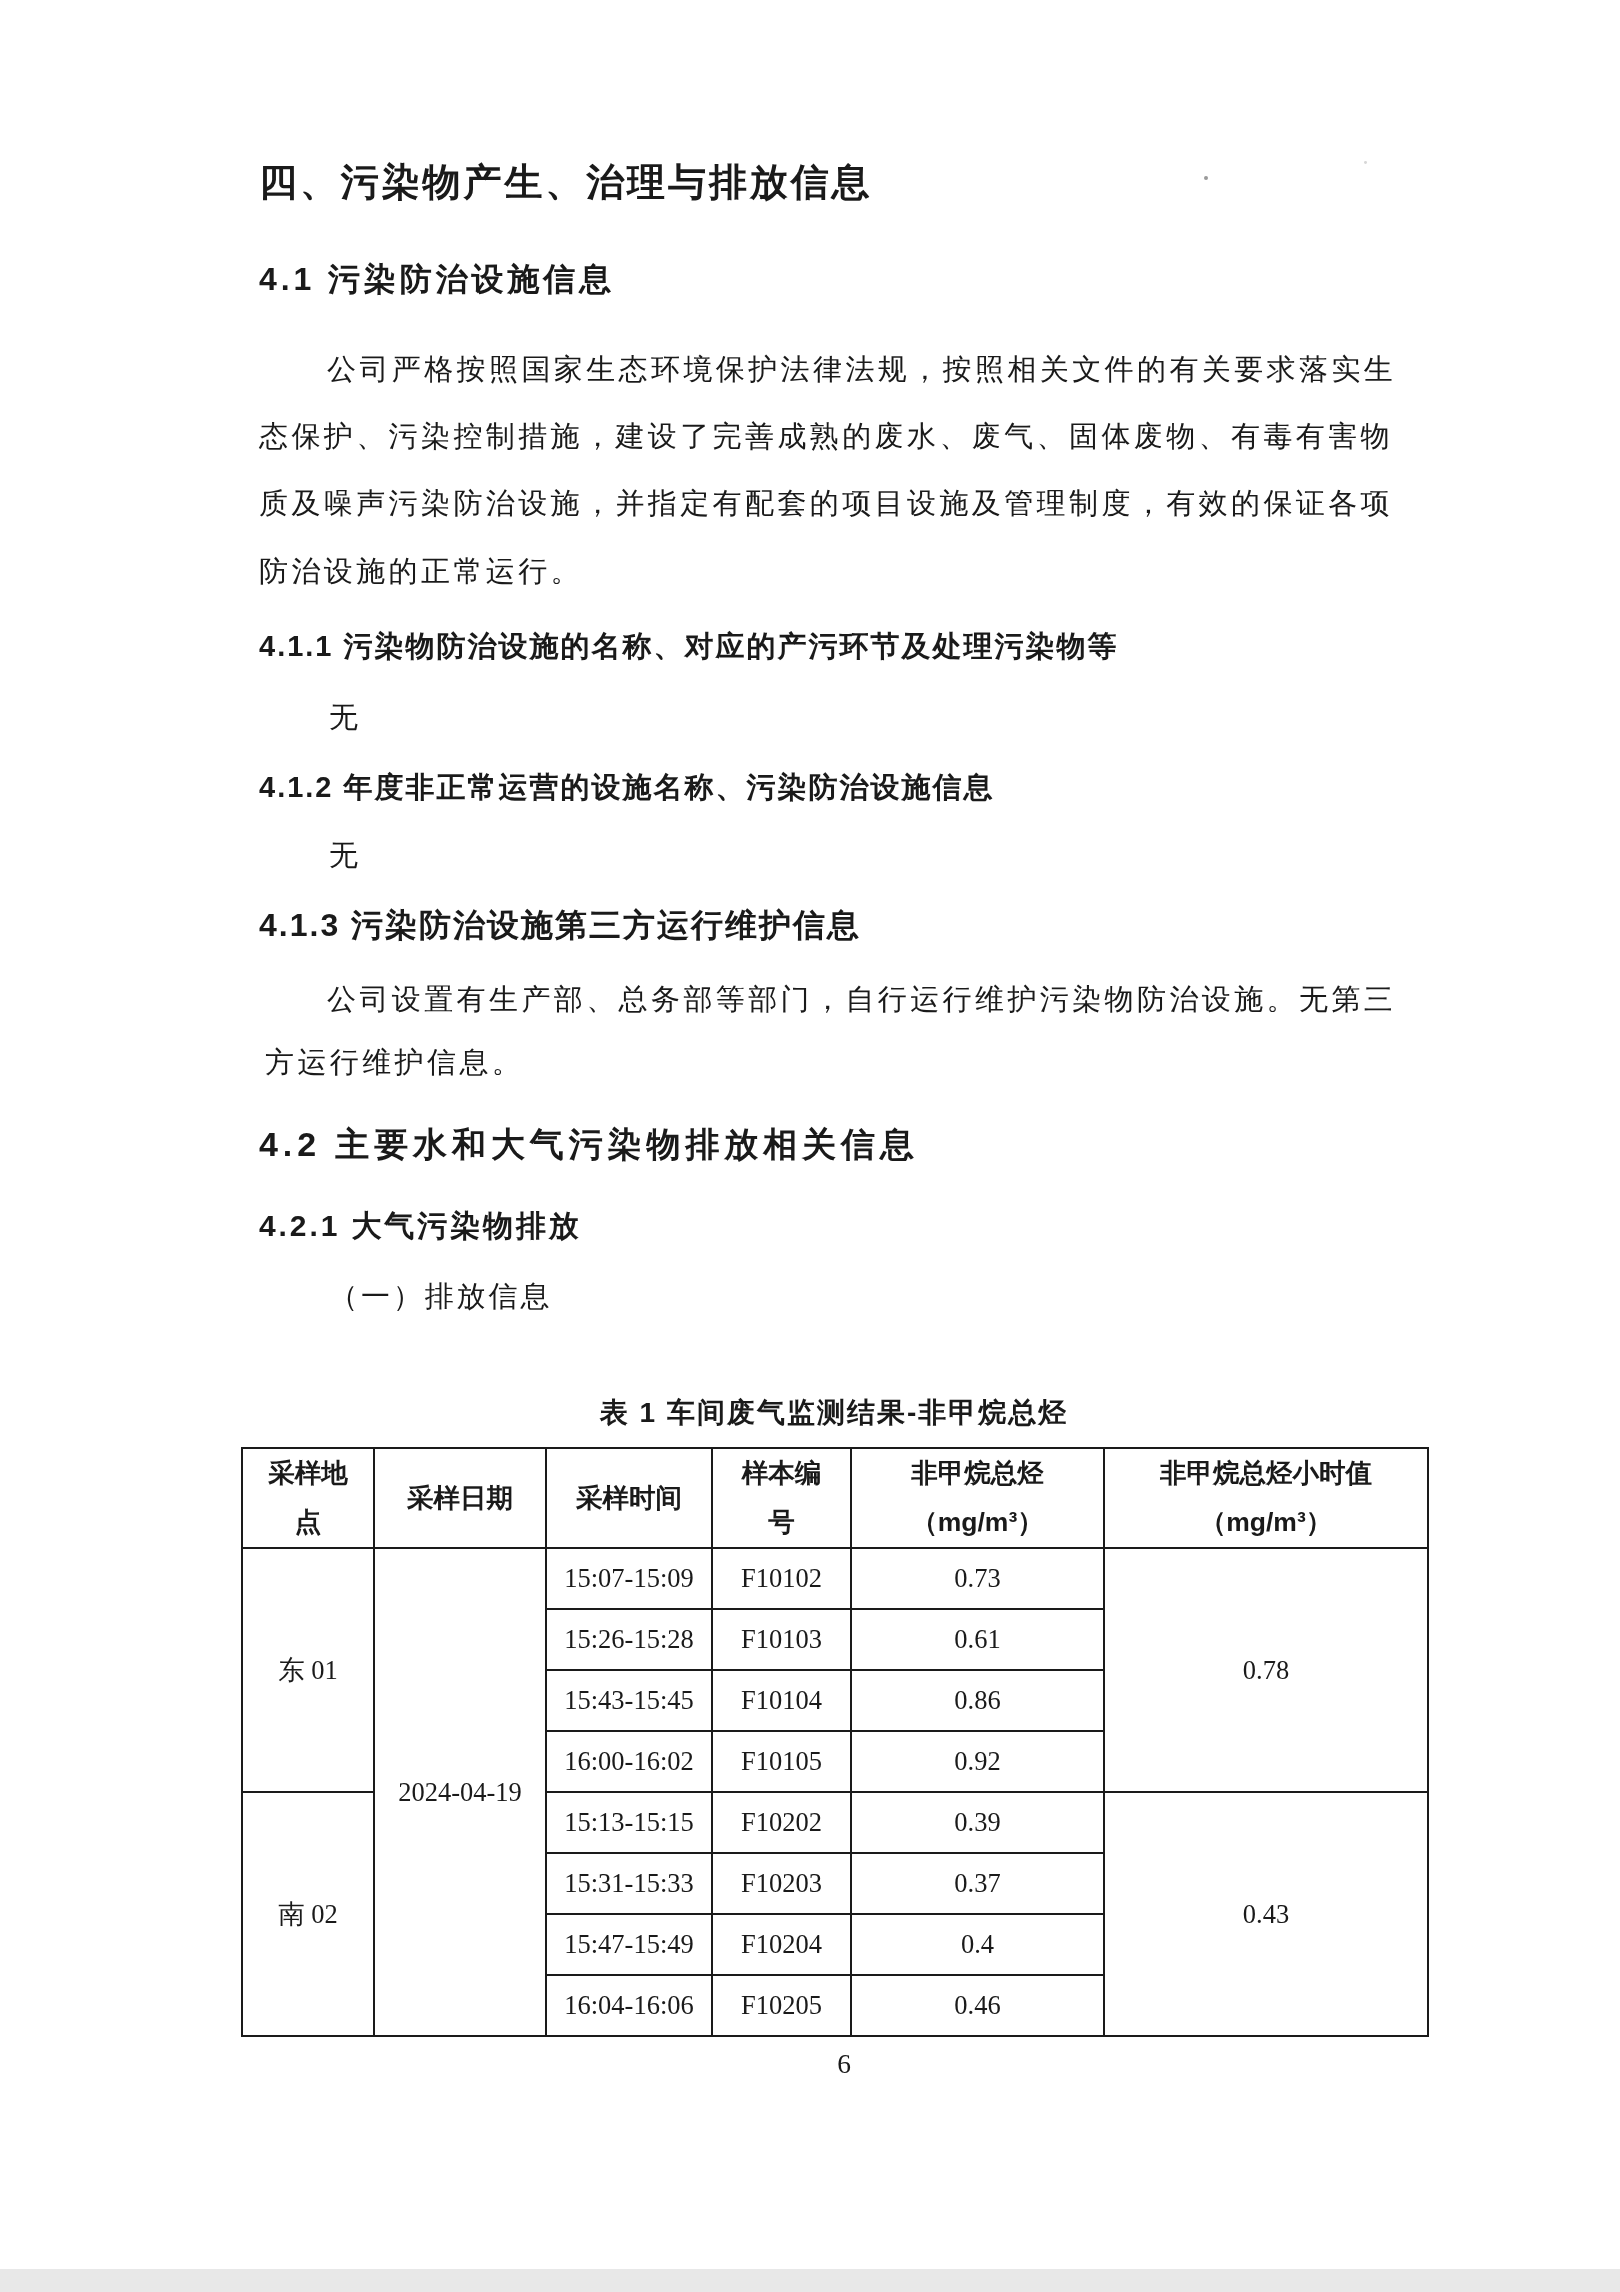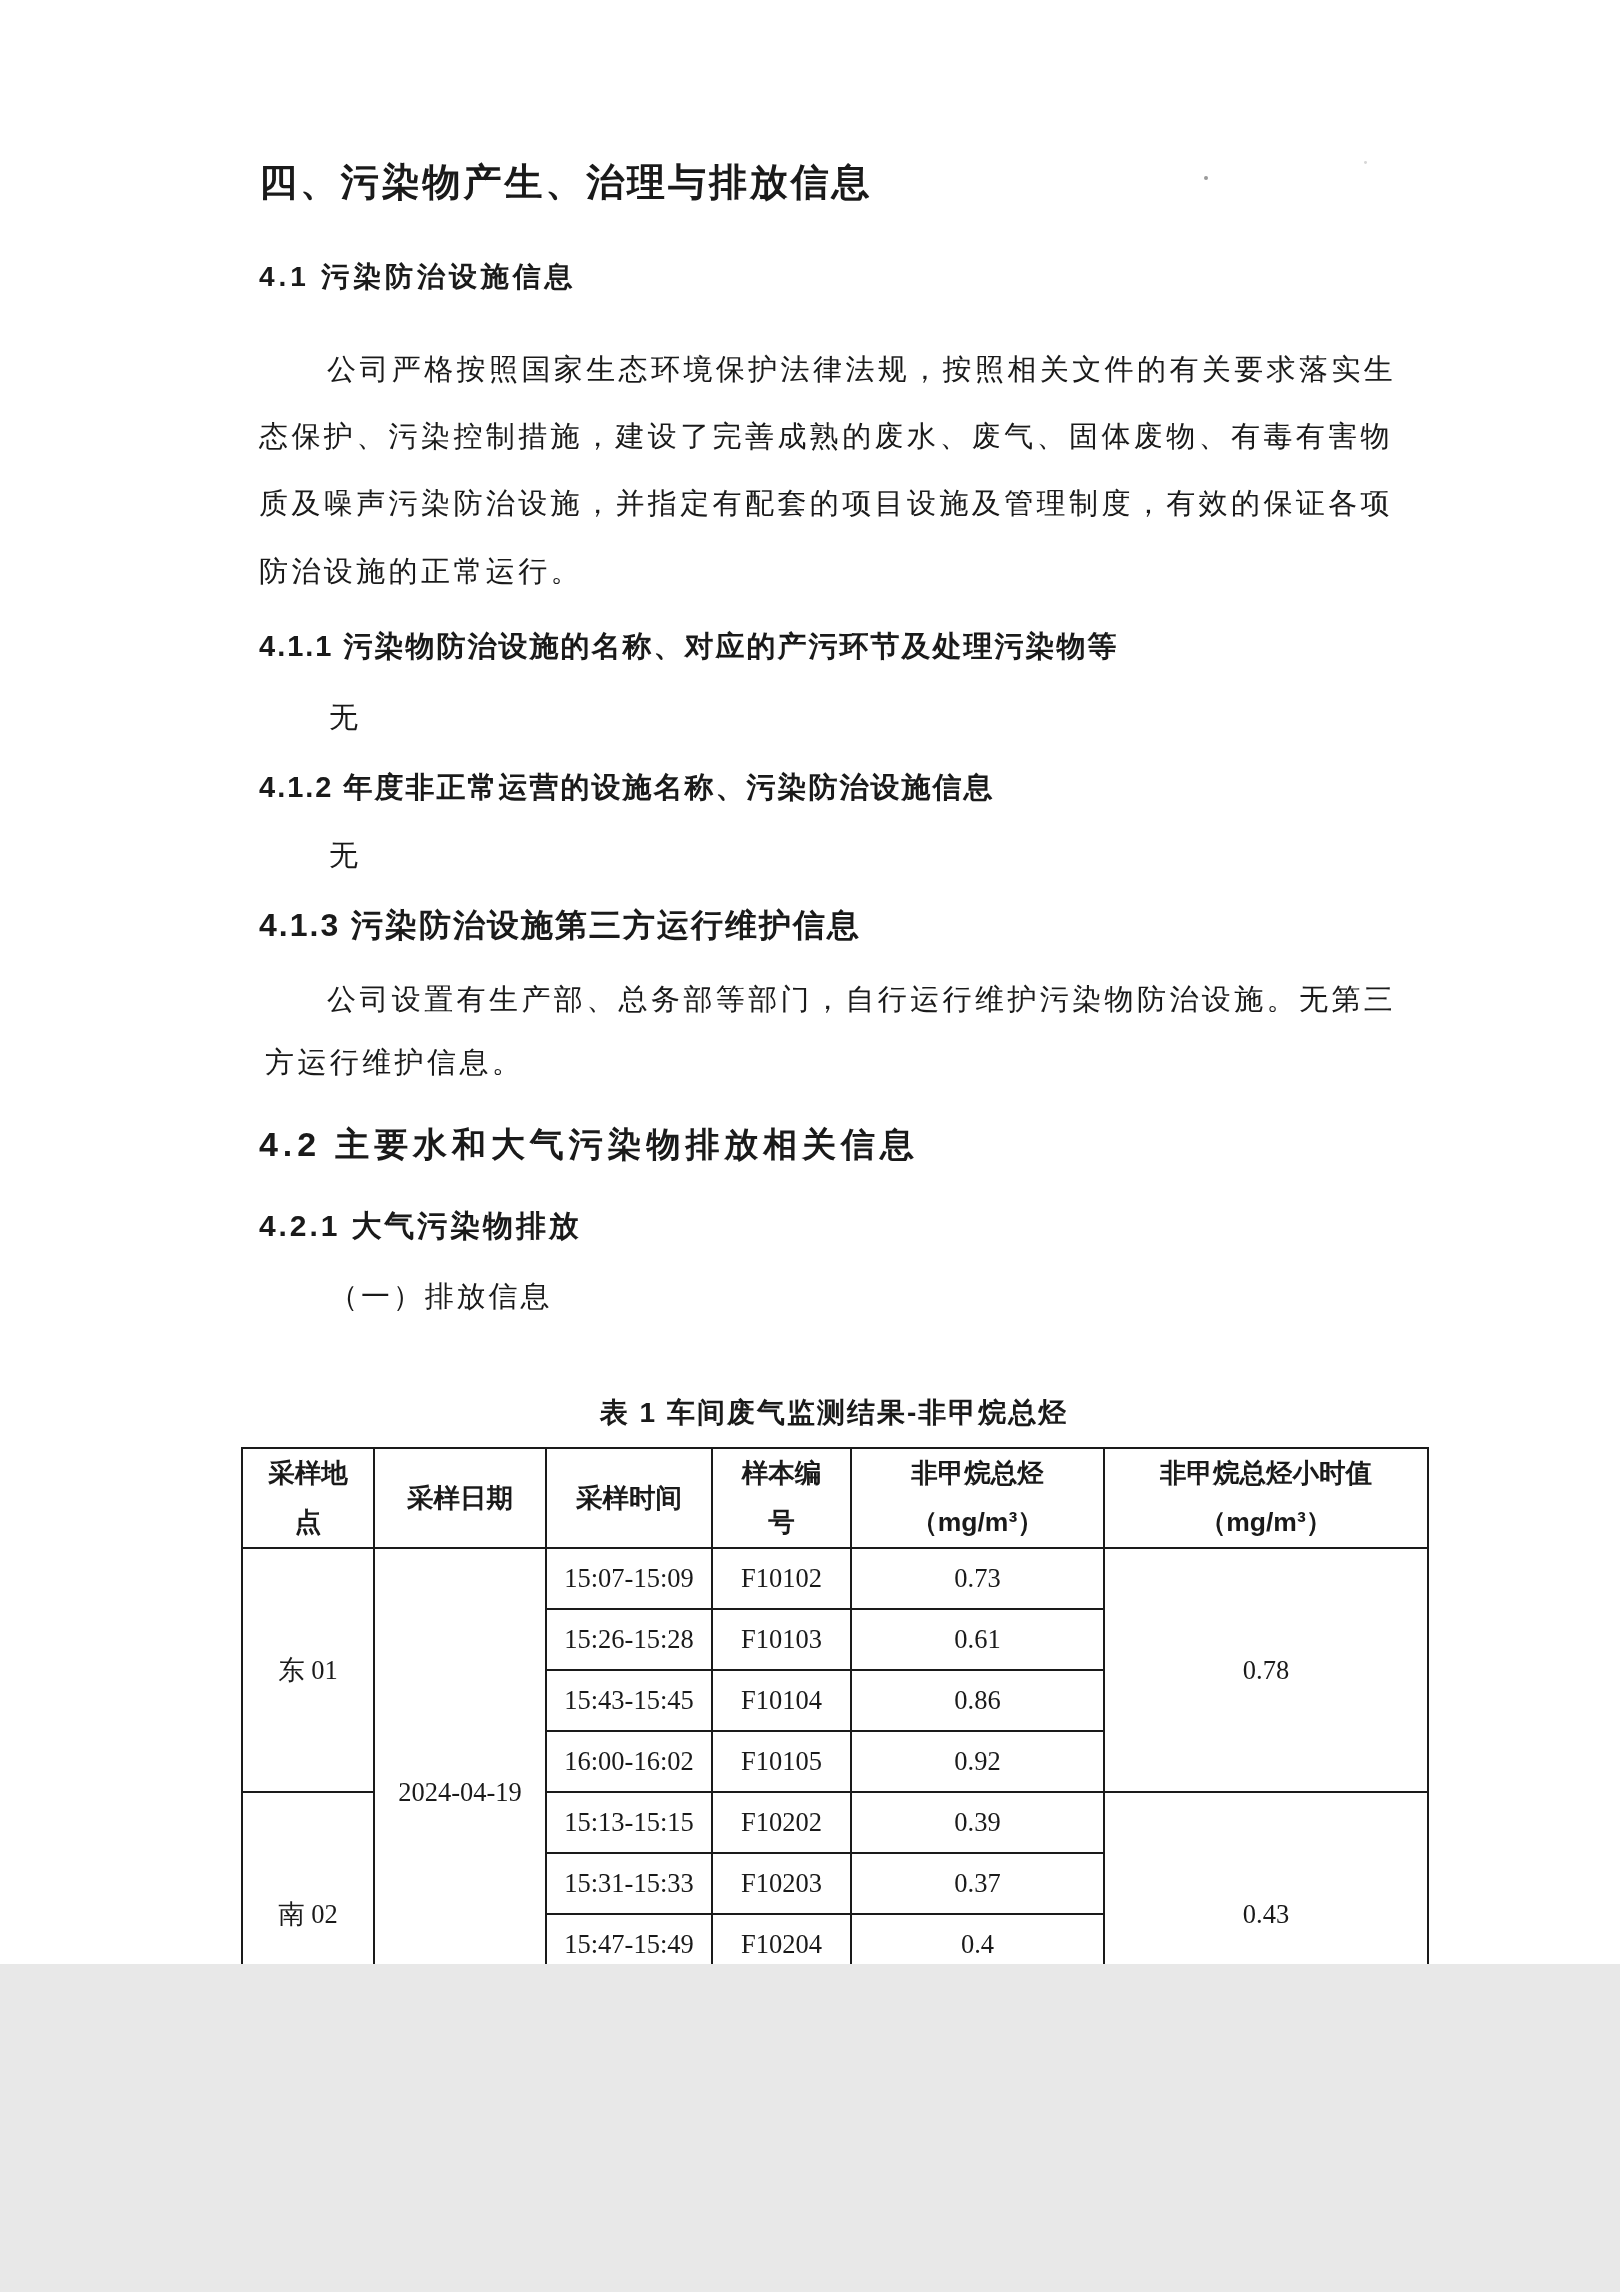--- a/index.html
+++ b/index.html
@@ -3,40 +3,40 @@
 <meta charset="utf-8">
 <style>
   html, body {
     margin: 0;
     padding: 0;
     background: #e8e8e8;
   }
   .page {
     position: relative;
     width: 1620px;
-    height: 1964px;
+    height: 2269px;
     margin: 0 auto;
     background: #ffffff;
     color: #1a1a1a;
     font-family: "Liberation Serif", serif;
     overflow: hidden;
   }
   .abs { position: absolute; white-space: nowrap; }
 
   .doc-title {
     left: 259px; top: 157px;
     font-size: 38px; font-weight: bold;
     letter-spacing: 2.9px;
     font-family: "Liberation Sans", sans-serif;
   }
   .h-major {
     font-family: "Liberation Sans", sans-serif;
     font-weight: bold;
   }
-  .h41  { left: 259px; top: 258px; font-size: 28px; letter-spacing: 3.9px; }
+  .h41  { left: 259px; top: 258px; font-size: 32px; letter-spacing: 3.9px; }
   .h411 { left: 259px; top: 627px; font-size: 29px; letter-spacing: 2px; }
   .h412 { left: 259px; top: 768px; font-size: 29px; letter-spacing: 2px; }
   .h413 { left: 259px; top: 904px; font-size: 32px; letter-spacing: 2px; }
   .h42  { left: 259px; top: 1122px; font-size: 34px; letter-spacing: 4.9px; }
   .h421 { left: 259px; top: 1206px; font-size: 30px; letter-spacing: 2.9px; }
 
   .body-line { font-size: 29px; letter-spacing: 3.4px; }
   .p1l1 { left: 327px; top: 350px; }
   .p1l2 { left: 259px; top: 417px; }
   .p1l3 { left: 259px; top: 484px; }

